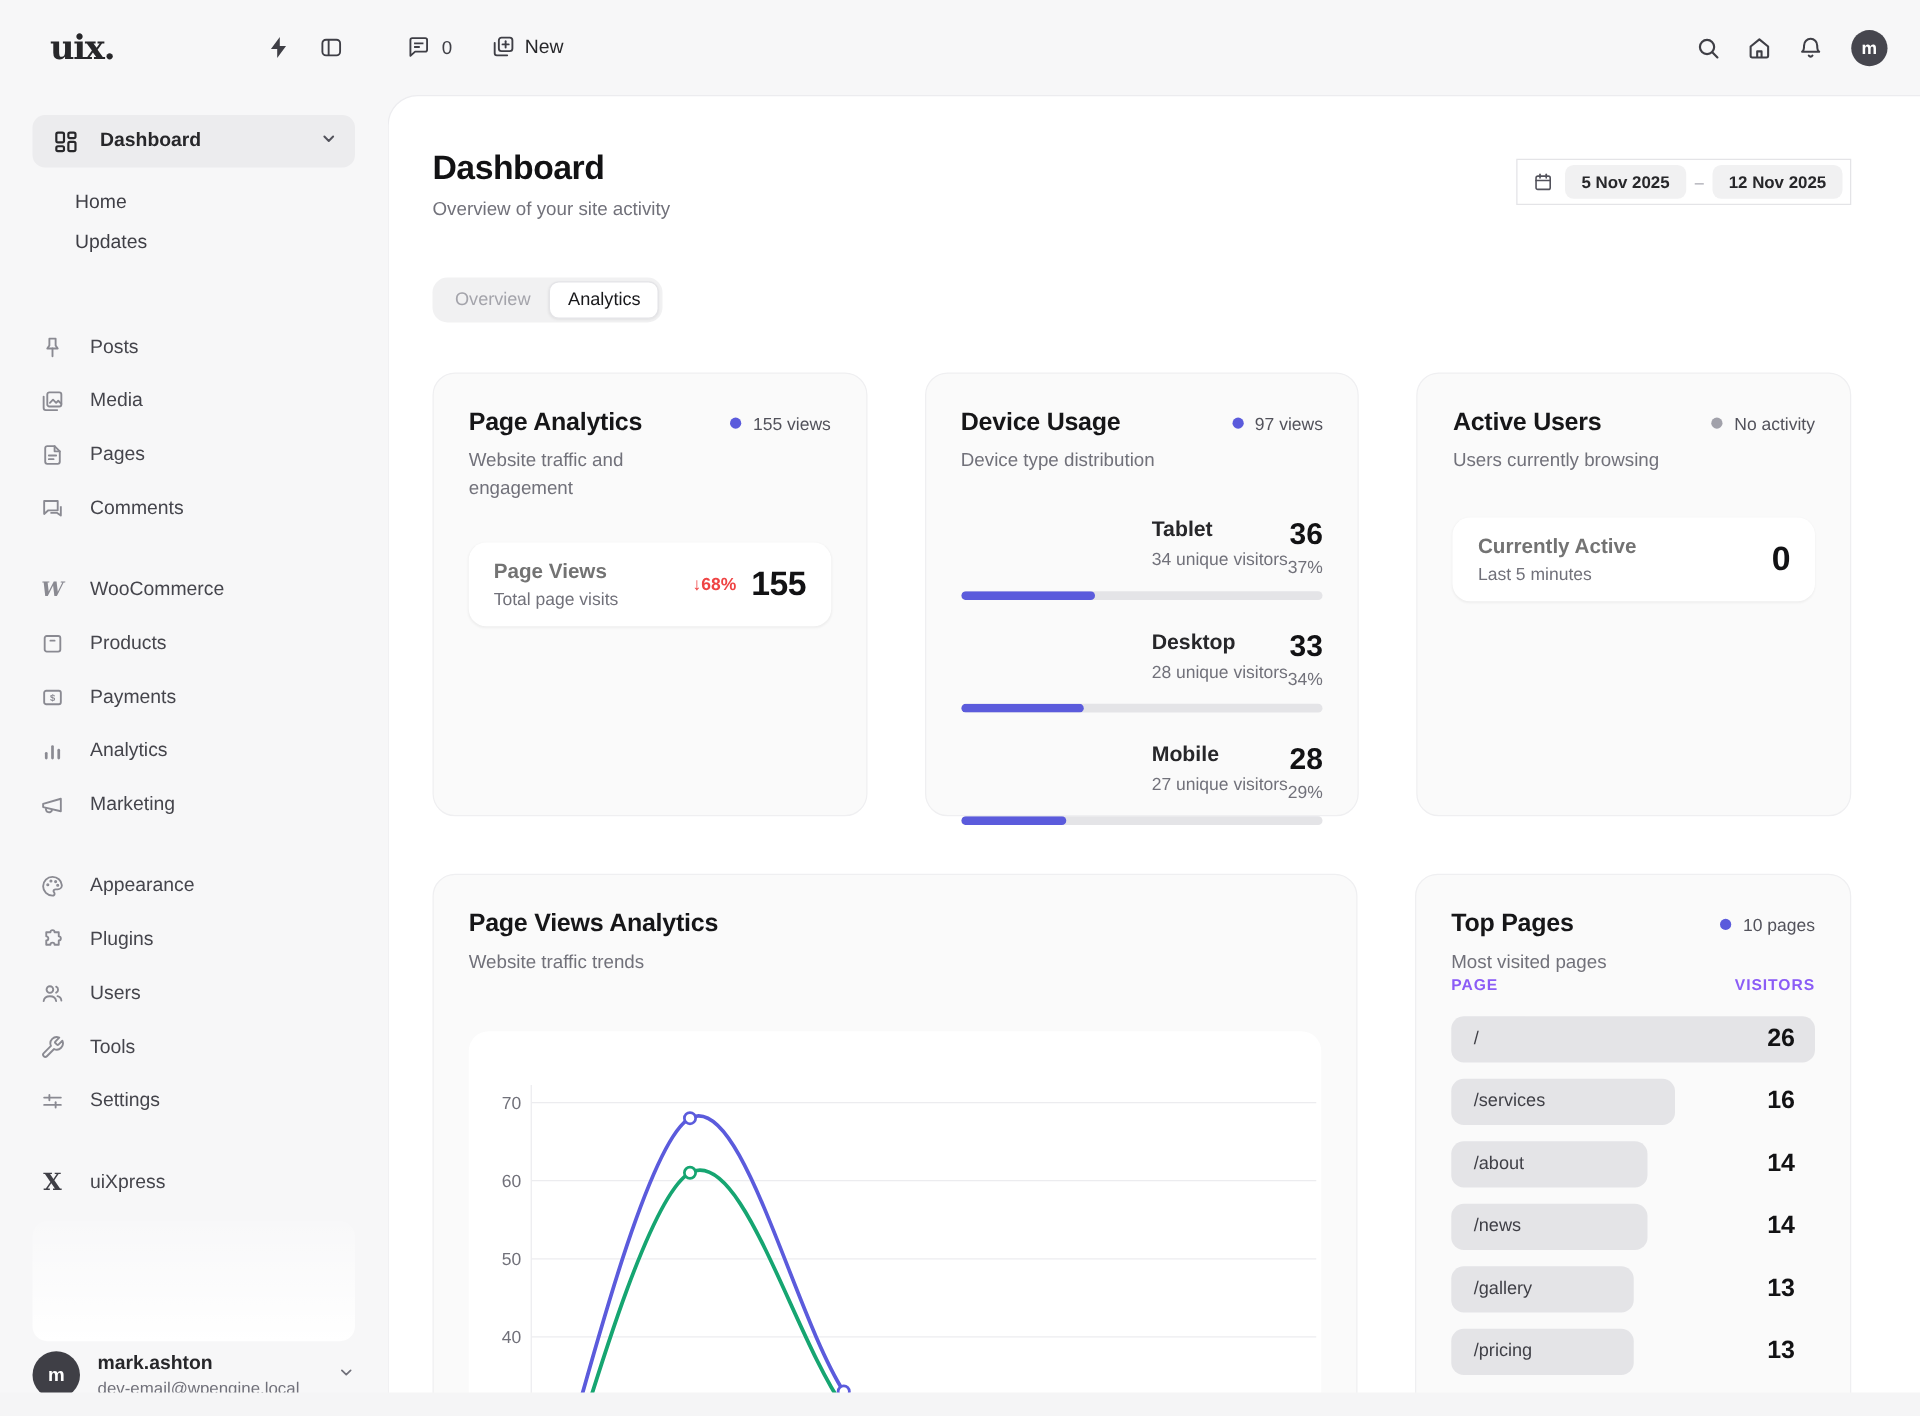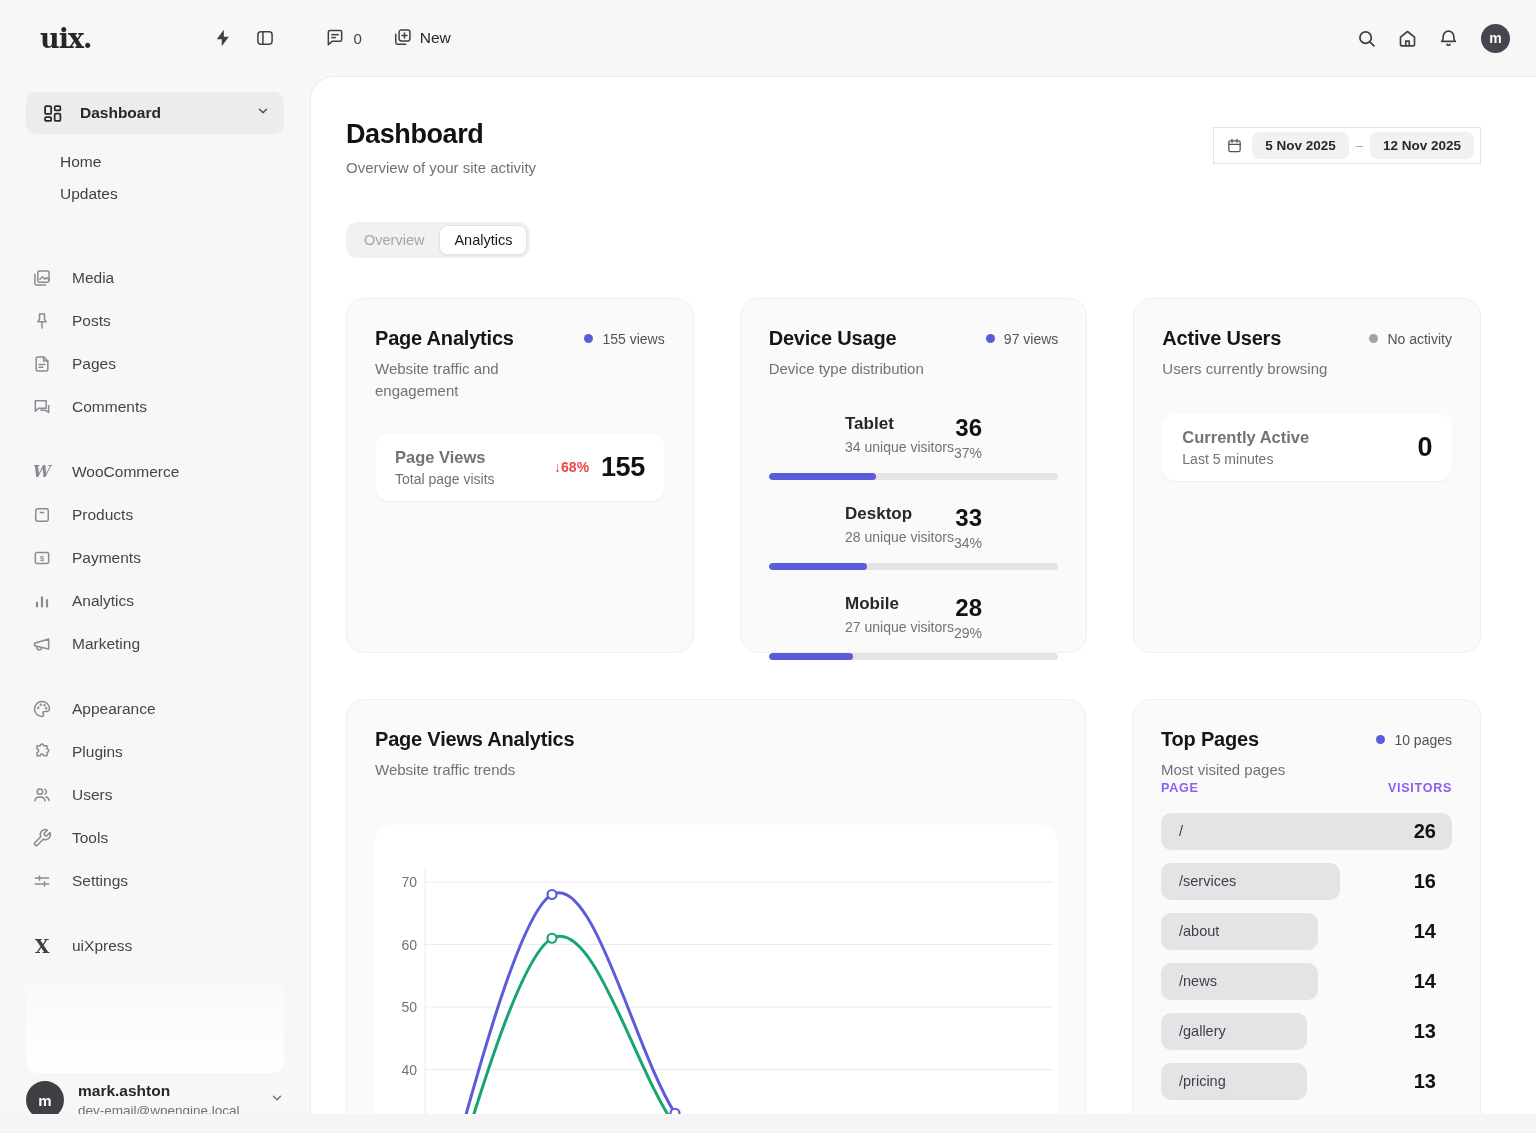--- a/index.html
+++ b/index.html
@@ -126,21 +126,21 @@
     box-shadow:0 1px 2px rgba(0,0,0,0.05); min-height:66px;
   }
   .metric-label { font-size:16.5px; font-weight:600; color:#737373; }
   .metric-sub { font-size:14px; color:#71717a; margin-top:4px; }
   .metric-right { display:flex; align-items:center; gap:12px; }
   .metric-delta { font-size:14px; font-weight:600; }
   .metric-value { font-size:27px; font-weight:800; letter-spacing:-0.5px; color:#121214; }
   
   .device-row { margin-top:24px; }
   .device-row.first { margin-top:34px; }
-  .device-head { display:flex; justify-content:center; align-items:flex-start; }
+  .device-head { display:flex; justify-content:flex-end; align-items:flex-start; }
   .device-name { font-size:17px; font-weight:600; color:#27272a; }
   .device-sub { font-size:14px; color:#71717a; margin-top:5px; }
   .device-value { font-size:24px; font-weight:800; color:#121214; text-align:right; }
   .device-pct { font-size:14px; color:#71717a; margin-top:3px; text-align:right; }
   .progress { margin-top:12px; height:7px; border-radius:4px; background:#e4e4e7; overflow:hidden; }
   .progress-fill { height:100%; border-radius:4px; }
   
   .chart-panel {
     margin-top:44px; background:#fff; border-radius:16px;
     padding:28px 6px 0 6px; height:430px;
@@ -266,35 +266,35 @@
 
   <ul class="sb-sub">
     <li>Home</li>
     <li>Updates</li>
   </ul>
 
   <ul class="sb-nav">
     <li>
       <span class="sb-icon">
           <svg width="20" height="20" viewBox="0 0 24 24" fill="none" stroke="currentColor" stroke-width="1.8" stroke-linecap="round" stroke-linejoin="round">
+            <path d="M9 3.5h6v6.5l2 3H7l2-3z"></path>
+            <line x1="12" y1="13" x2="12" y2="20.5"></line>
+          </svg>
+        </span>
+      <span>Posts</span>
+    </li>
+    <li>
+      <span class="sb-icon">
+          <svg width="20" height="20" viewBox="0 0 24 24" fill="none" stroke="currentColor" stroke-width="1.8" stroke-linecap="round" stroke-linejoin="round">
             <rect x="7" y="3.5" width="13.5" height="13.5" rx="2"></rect>
             <path d="M3.5 7.5v11a2 2 0 0 0 2 2h11"></path>
             <path d="M9.5 13.5l3-3 3 3 2-2 3 3"></path>
           </svg>
         </span>
       <span>Media</span>
-    </li>
-    <li>
-      <span class="sb-icon">
-          <svg width="20" height="20" viewBox="0 0 24 24" fill="none" stroke="currentColor" stroke-width="1.8" stroke-linecap="round" stroke-linejoin="round">
-            <path d="M9 3.5h6v6.5l2 3H7l2-3z"></path>
-            <line x1="12" y1="13" x2="12" y2="20.5"></line>
-          </svg>
-        </span>
-      <span>Posts</span>
     </li>
     <li>
       <span class="sb-icon">
           <svg width="20" height="20" viewBox="0 0 24 24" fill="none" stroke="currentColor" stroke-width="1.8" stroke-linecap="round" stroke-linejoin="round">
             <path d="M14 3.5H7a2 2 0 0 0-2 2v13a2 2 0 0 0 2 2h10a2 2 0 0 0 2-2V8.5z"></path>
             <polyline points="14 3.5 14 8.5 19 8.5"></polyline>
             <line x1="8.5" y1="12.5" x2="15.5" y2="12.5"></line>
             <line x1="8.5" y1="16" x2="13" y2="16"></line>
           </svg>
         </span>

